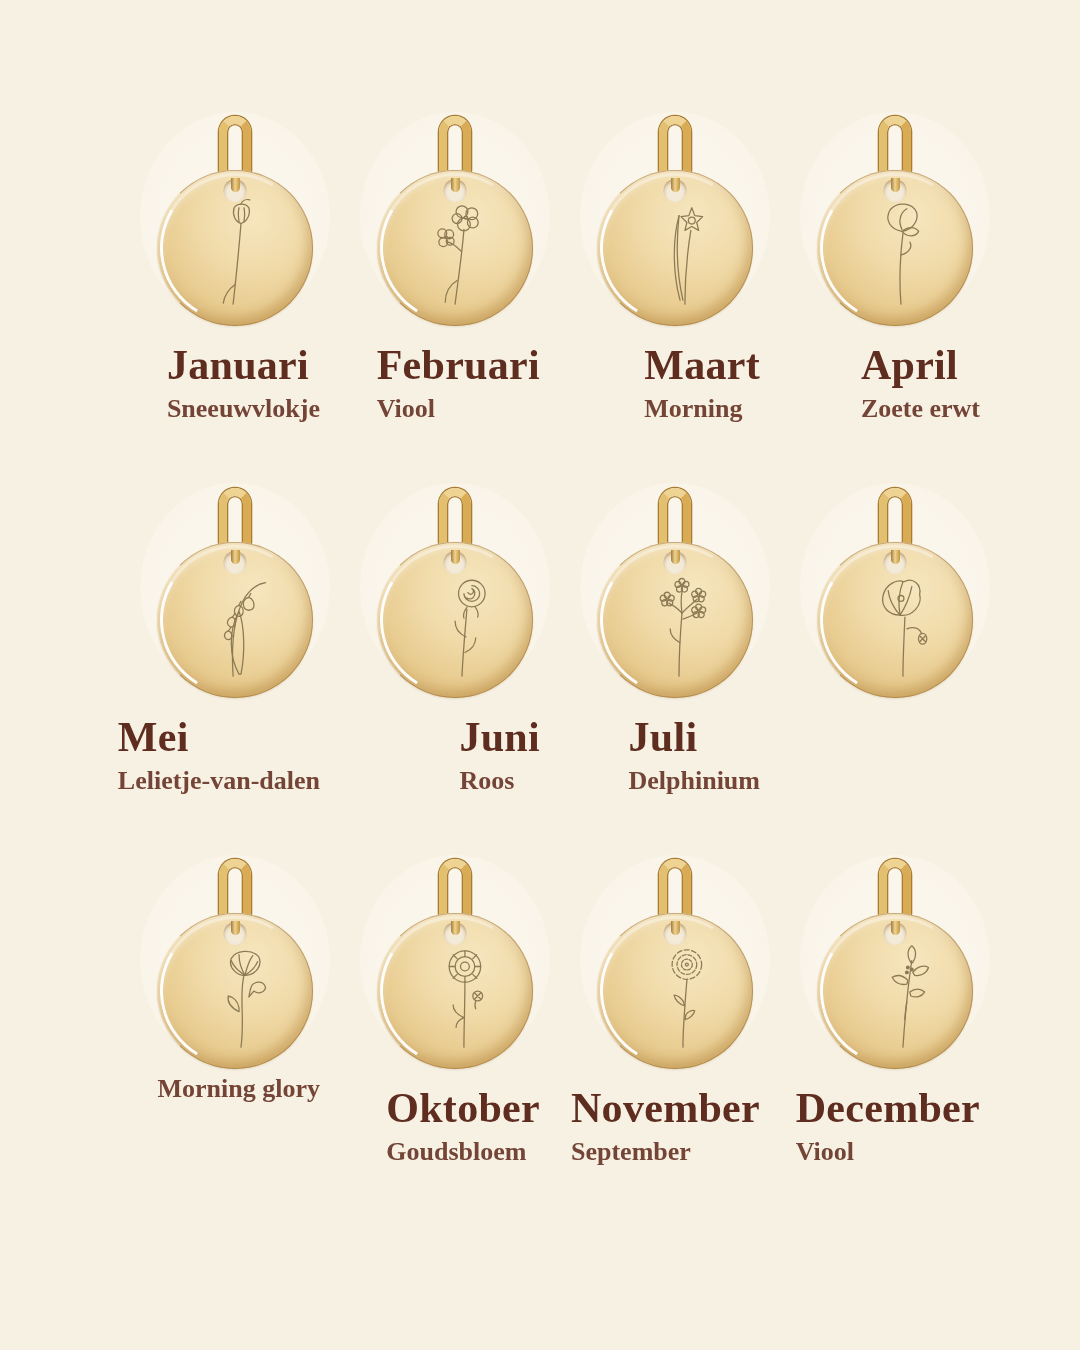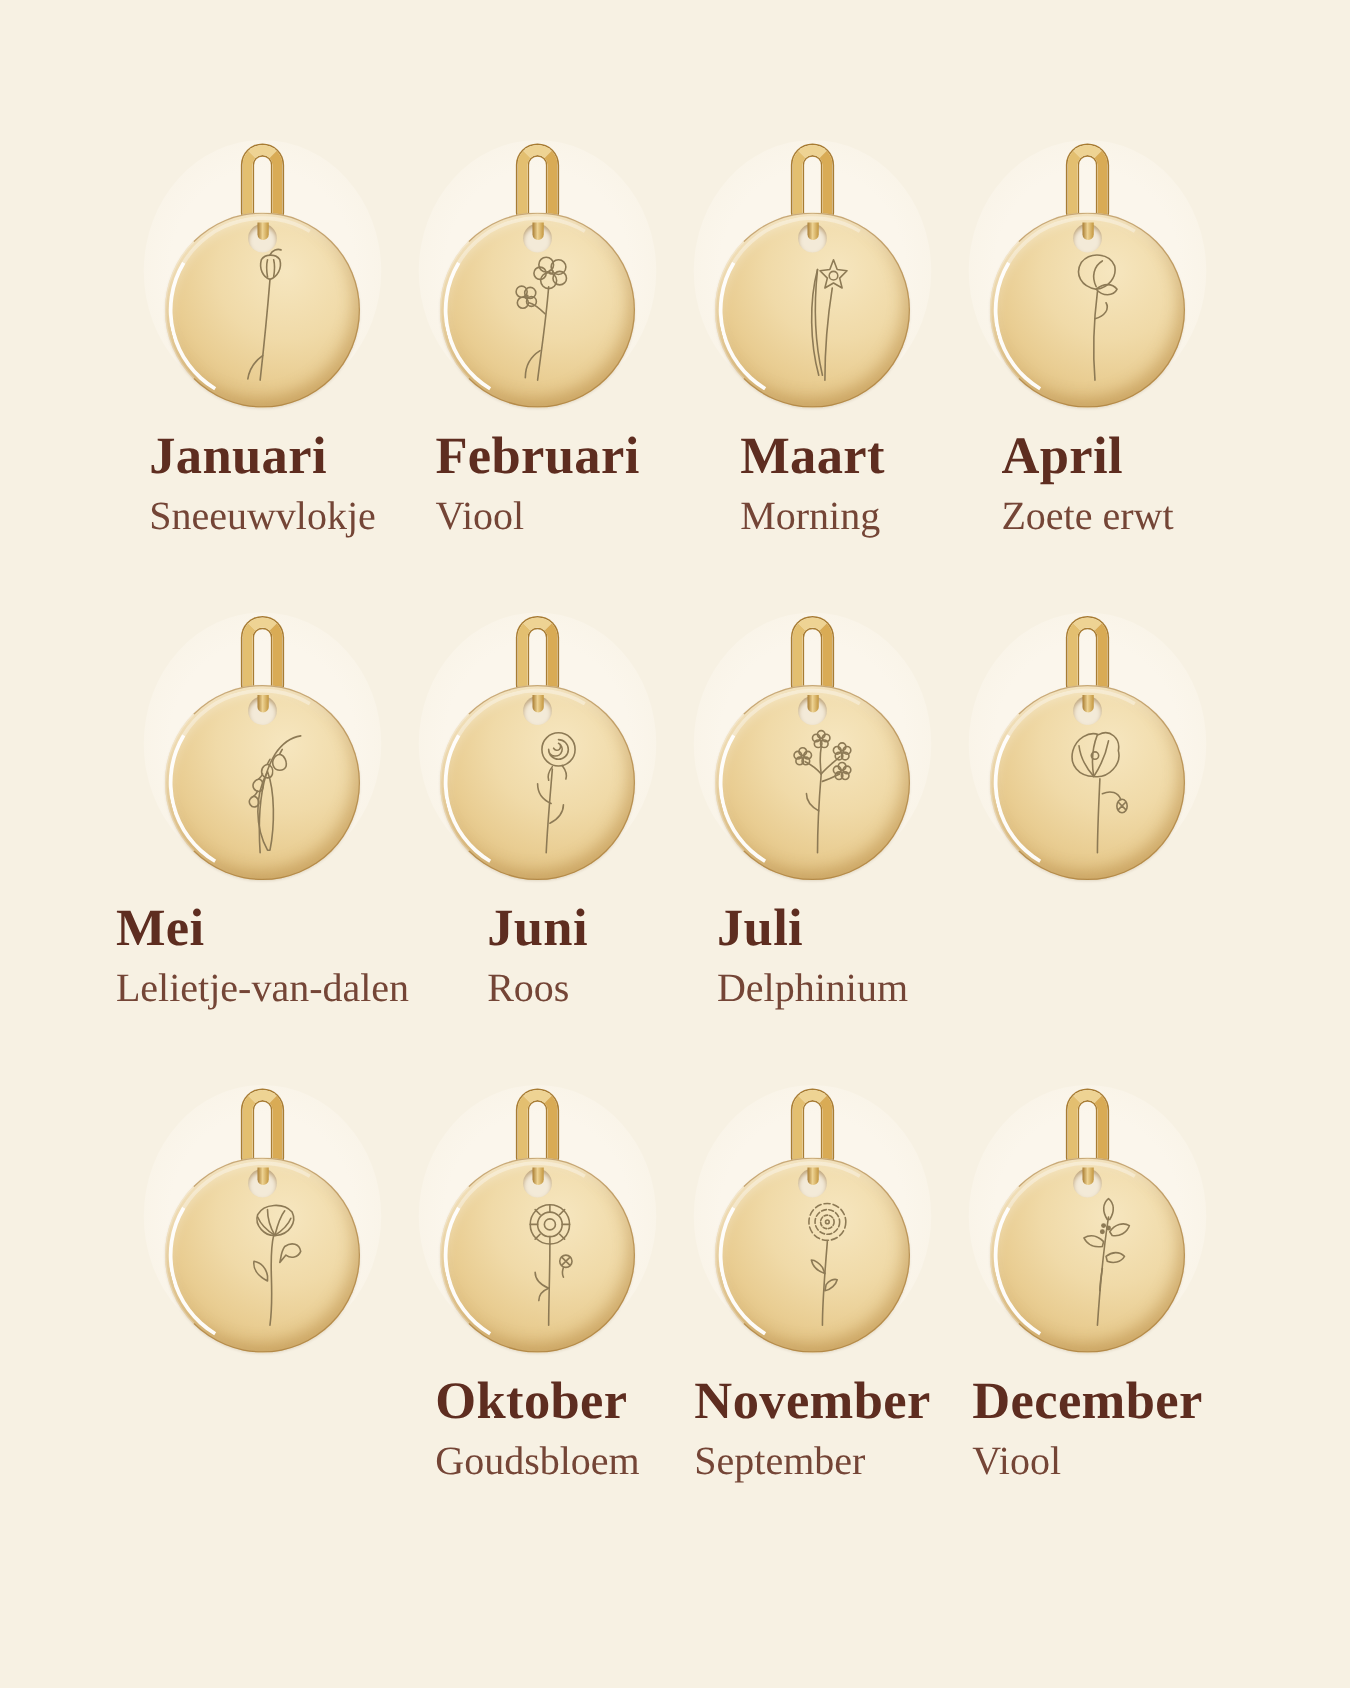--- a/index.html
+++ b/index.html
@@ -8,21 +8,21 @@
     background:var(--bg,#f7f1e3);
     font-family:"Liberation Serif", serif;
   }
   .grid{
     display:grid;
     grid-template-columns:repeat(4,220px);
     justify-content:center;
     padding-top:116px;
     row-gap:64px;
   }
-  .cell{margin:0;display:flex;flex-direction:column;align-items:center;}
+  .cell{margin:0;display:flex;flex-direction:column;align-items:flex-end;}
 
   
   .pendant{position:relative;width:170px;height:210px;}
   .pendant-glow{
     position:absolute;left:50%;top:48%;transform:translate(-50%,-50%);
     width:190px;height:210px;border-radius:50%;
     background:radial-gradient(ellipse at center, #fbf6ec 55%, rgba(251,246,236,0) 100%);
   }
   .ring{
     position:absolute;left:50%;top:0;transform:translateX(-50%);
@@ -80,21 +80,21 @@
     stroke-width:1.3;stroke-linecap:round;stroke-linejoin:round;
   }
   .engraving .dot{fill:var(--engraving,#8d7a55);stroke:none;}
 
   
   .month{
     margin-top:16px;font-size:42px;line-height:1.12;font-weight:600;
     color:var(--month-text,#5e2d20);letter-spacing:.3px;white-space:nowrap;
   }
   .flower{
-    margin-top:6px;font-size:32px;line-height:1.1;font-weight:400;
+    margin-top:6px;font-size:26px;line-height:1.1;font-weight:700;
     color:var(--flower-text,#744536);white-space:nowrap;
   }
 </style>
 </head>
 <body>
 
 <div class="canvas">
   <div class="grid">
 
     <figure class="cell">
@@ -354,20 +354,21 @@
             <path d="M50 39 C52 31 54 24 58 19"></path>
             <path d="M50 39 C42 34 38 29 36 24"></path>
             <path d="M50 39 C56 35 61 30 63 25"></path>
             <path d="M58 48 C64 44 70 46 71 52 C69 57 63 58 59 55 L54 61 C55 57 55 52 58 48 Z"></path>
             <path d="M49 39 C44 60 50 82 46 112"></path>
             <path d="M44 76 C36 72 32 66 33 60 C39 61 43 66 44 72 Z"></path>
           </svg>
         </div>
       </div>
       <figcaption>
+        <div class="flower">Morning glory</div>
       </figcaption>
     </figure>
 
     <figure class="cell">
       <div class="pendant">
         <div class="pendant-glow"></div>
         <div class="ring"></div>
         <div class="disc">
           <div class="disc-highlight"></div>
           <div class="disc-rim"></div>

